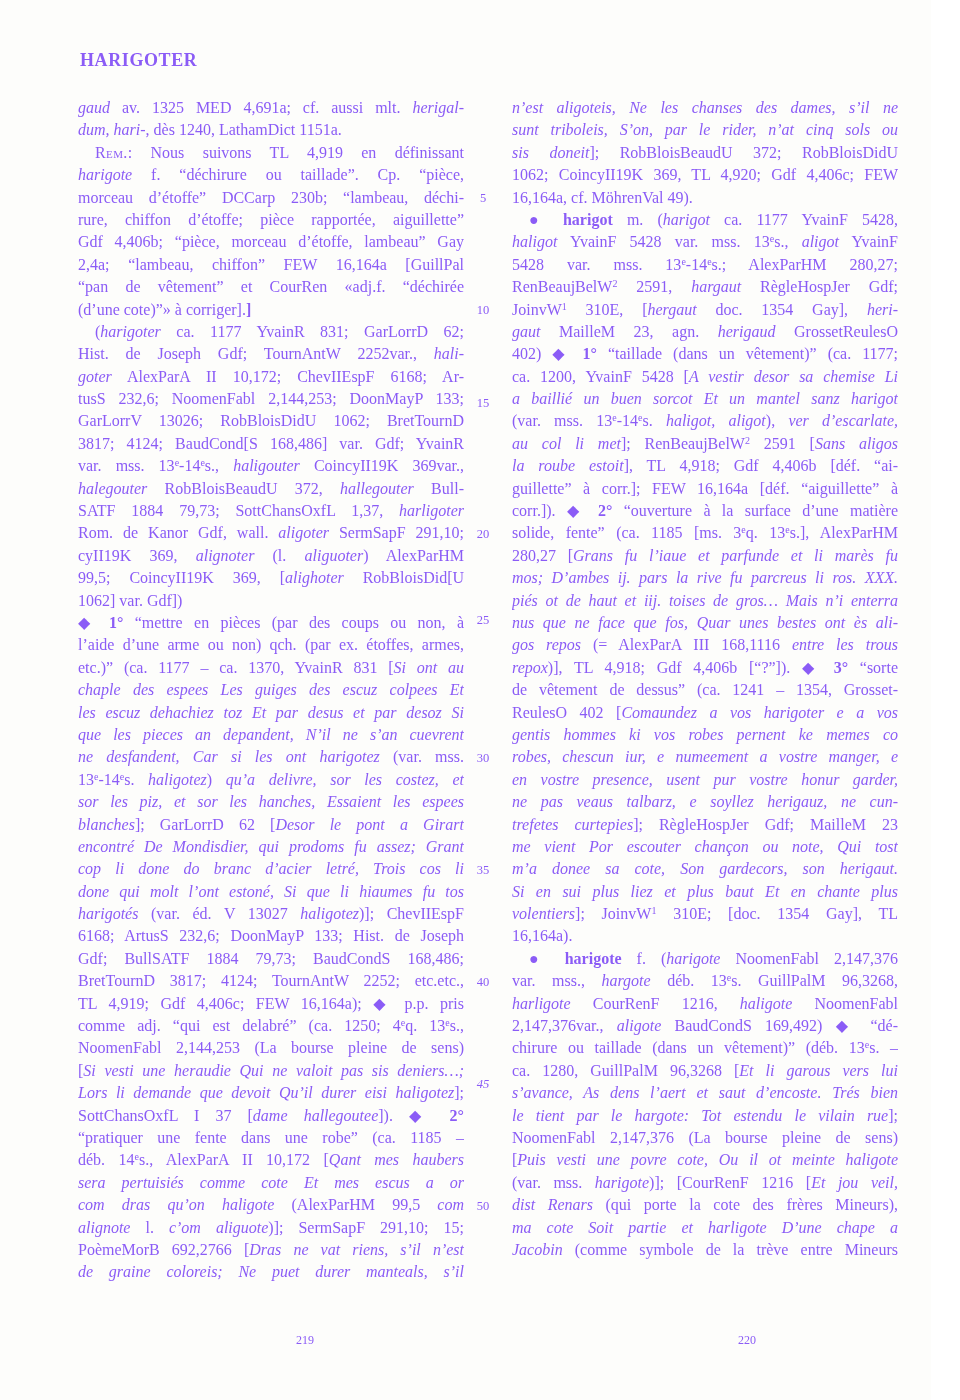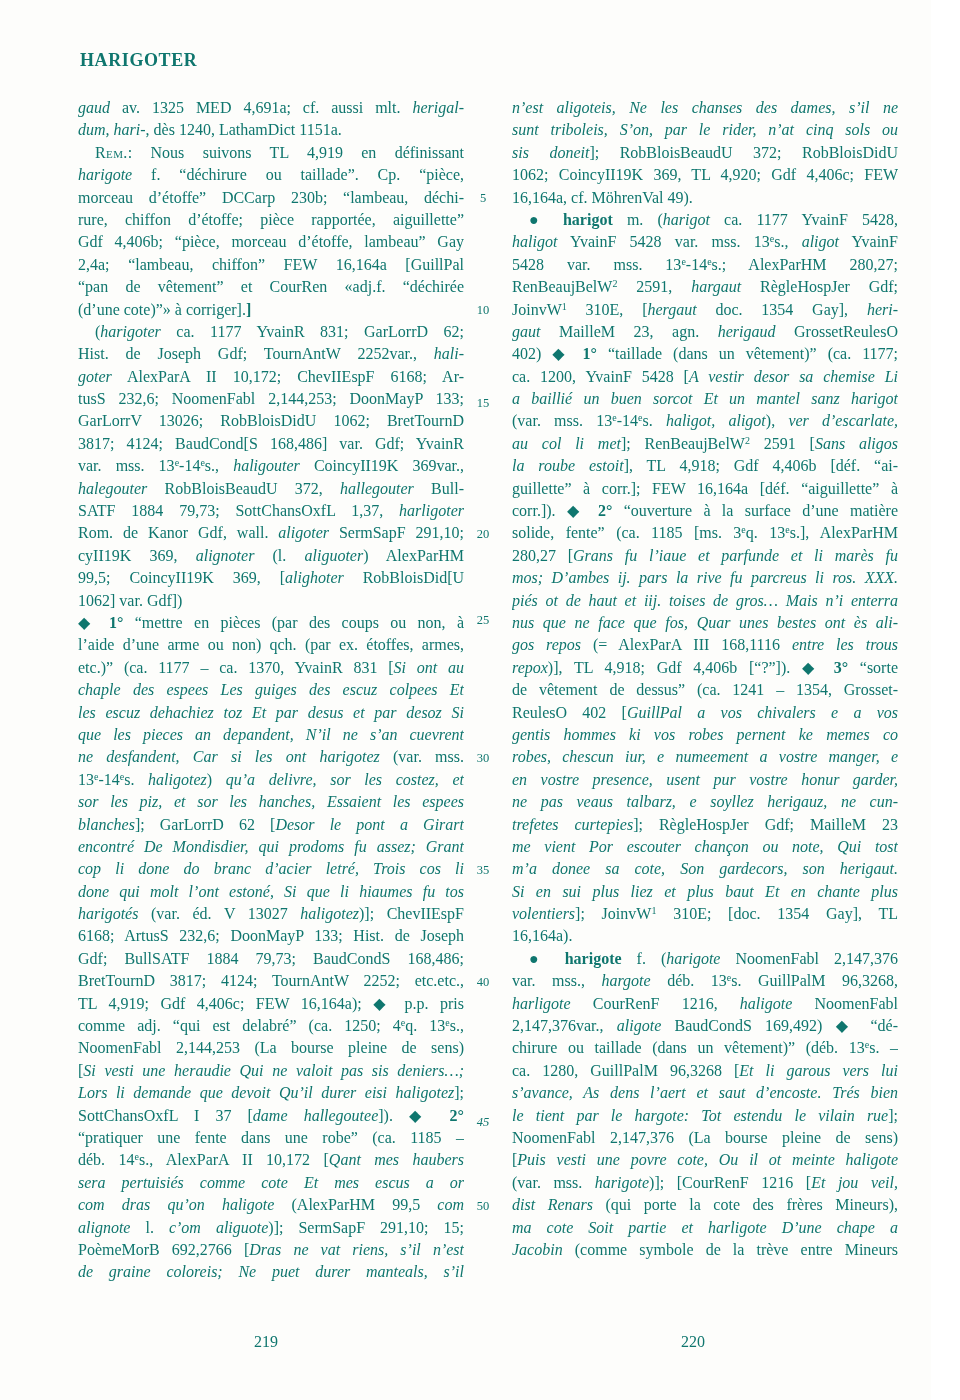--- a/index.html
+++ b/index.html
@@ -1,20 +1,20 @@
 <!DOCTYPE html>
 <html><head>
 <meta charset="utf-8">
 <style>
   html,body { margin:0; padding:0; background:#ffffff; }
   .page {
     position:relative; width:931px; height:1400px;
     background:#fdfdfb;
     font-family:"Liberation Serif","DejaVu Serif",serif;
-    color:#0f766e;
+    color:#8b5cf6;
     overflow:hidden;
   }
   .running-head {
     position:absolute; left:80px; top:50px;
     font-weight:bold; font-size:18px; letter-spacing:0.6px;
   }
   .col { position:absolute; top:97px; width:386px; }
   .col-left  { left:78px; }
   .col-right { left:512px; }
   .line {
@@ -28,24 +28,24 @@
   .seg-b  { font-weight:bold; }
   .seg-sup{ font-size:10px; position:relative; top:-5px; }
   .seg-sc { font-variant:small-caps; letter-spacing:0.4px; }
   .gutter { position:absolute; left:462px; top:97px; width:42px; }
   .gutter-num {
     position:absolute; width:42px; height:22.4px;
     text-align:center; font-size:12.5px; line-height:22.4px;
   }
   .pageno {
     position:absolute; top:1333px; width:60px;
-    text-align:left; font-size:16px;
+    text-align:right; font-size:12px;
   }
   .pageno-left  { left:254px; }
-  .pageno-right { left:681px; }
+  .pageno-right { left:696px; }
 </style>
 </head>
 <body>
 
 <div class="page">
   <div class="running-head">HARIGOTER</div>
   <div class="col col-left" id="col-left">
       <div class="line"><span class="seg-i">gaud</span><span> av. 1325 MED 4,691a; cf. aussi mlt. </span><span class="seg-i">herigal-</span></div>
       <div class="line nj"><span class="seg-i">dum, hari-</span><span>, dès 1240, LathamDict 1151a.</span></div>
       <div class="line ind"><span class="seg-sc">Rem.</span><span>: Nous suivons TL 4,919 en définissant</span></div>
@@ -102,21 +102,21 @@
     </div>
   <div class="gutter" id="gutter">
       <div class="gutter-num" style="top: 89.6px;">5</div>
       <div class="gutter-num" style="top: 201.6px;">10</div>
       <div class="gutter-num" style="top: 295px;">15</div>
       <div class="gutter-num" style="top: 425.6px;">20</div>
       <div class="gutter-num" style="top: 512px;">25</div>
       <div class="gutter-num" style="top: 649.6px;">30</div>
       <div class="gutter-num" style="top: 761.6px;">35</div>
       <div class="gutter-num" style="top: 873.6px;">40</div>
-      <div class="gutter-num" style="top: 1014px; font-style: italic;">45</div>
+      <div class="gutter-num" style="top: 976px; font-style: italic;">45</div>
       <div class="gutter-num" style="top: 1097.6px;">50</div>
     </div>
   <div class="col col-right" id="col-right">
       <div class="line"><span class="seg-i">n’est aligoteis, Ne les chanses des dames, s’il ne</span></div>
       <div class="line"><span class="seg-i">sunt triboleis, S’on, par le rider, n’at cinq sols ou</span></div>
       <div class="line"><span class="seg-i">sis doneit</span><span>]; RobBloisBeaudU 372; RobBloisDidU</span></div>
       <div class="line"><span>1062; CoincyII19K 369, TL 4,920; Gdf 4,406c; FEW</span></div>
       <div class="line nj"><span>16,164a, cf. MöhrenVal 49).</span></div>
       <div class="line ind"><span>● </span><span class="seg-b">harigot</span><span> m. (</span><span class="seg-i">harigot</span><span> ca. 1177 YvainF 5428,</span></div>
       <div class="line"><span class="seg-i">haligot</span><span> YvainF 5428 var. mss. 13</span><span class="seg-sup">e</span><span>s., </span><span class="seg-i">aligot</span><span> YvainF</span></div>
@@ -133,21 +133,21 @@
       <div class="line"><span>guillette” à corr.]; FEW 16,164a [déf. “aiguillette” à</span></div>
       <div class="line"><span>corr.]). ◆ </span><span class="seg-b">2°</span><span> “ouverture à la surface d’une matière</span></div>
       <div class="line"><span>solide, fente” (ca. 1185 [ms. 3</span><span class="seg-sup">e</span><span>q. 13</span><span class="seg-sup">e</span><span>s.], AlexParHM</span></div>
       <div class="line"><span>280,27 [</span><span class="seg-i">Grans fu l’iaue et parfunde et li marès fu</span></div>
       <div class="line"><span class="seg-i">mos; D’ambes ij. pars la rive fu parcreus li ros. XXX.</span></div>
       <div class="line"><span class="seg-i">piés ot de haut et iij. toises de gros… Mais n’i enterra</span></div>
       <div class="line"><span class="seg-i">nus que ne face que fos, Quar unes bestes ont ès ali-</span></div>
       <div class="line"><span class="seg-i">gos repos</span><span> (= AlexParA III 168,1116 </span><span class="seg-i">entre les trous</span></div>
       <div class="line"><span class="seg-i">repox</span><span>)], TL 4,918; Gdf 4,406b [“?”]). ◆ </span><span class="seg-b">3°</span><span> “sorte</span></div>
       <div class="line"><span>de vêtement de dessus” (ca. 1241 – 1354, Grosset-</span></div>
-      <div class="line"><span>ReulesO 402 [</span><span class="seg-i">GuillPal a vos chivalers e a vos</span></div>
+      <div class="line"><span>ReulesO 402 [</span><span class="seg-i">Comaundez a vos harigoter e a vos</span></div>
       <div class="line"><span class="seg-i">gentis hommes ki vos robes pernent ke memes co</span></div>
       <div class="line"><span class="seg-i">robes, chescun iur, e numeement a vostre manger, e</span></div>
       <div class="line"><span class="seg-i">en vostre presence, usent pur vostre honur garder,</span></div>
       <div class="line"><span class="seg-i">ne pas veaus talbarz, e soyllez herigauz, ne cun-</span></div>
       <div class="line"><span class="seg-i">trefetes curtepies</span><span>]; RègleHospJer Gdf; MailleM 23</span></div>
       <div class="line"><span class="seg-i">me vient Por escouter chançon ou note, Qui tost</span></div>
       <div class="line"><span class="seg-i">m’a donee sa cote, Son gardecors, son herigaut.</span></div>
       <div class="line"><span class="seg-i">Si en sui plus liez et plus baut Et en chante plus</span></div>
       <div class="line"><span class="seg-i">volentiers</span><span>]; JoinvW</span><span class="seg-sup">1</span><span> 310E; [doc. 1354 Gay], TL</span></div>
       <div class="line nj"><span>16,164a).</span></div>

